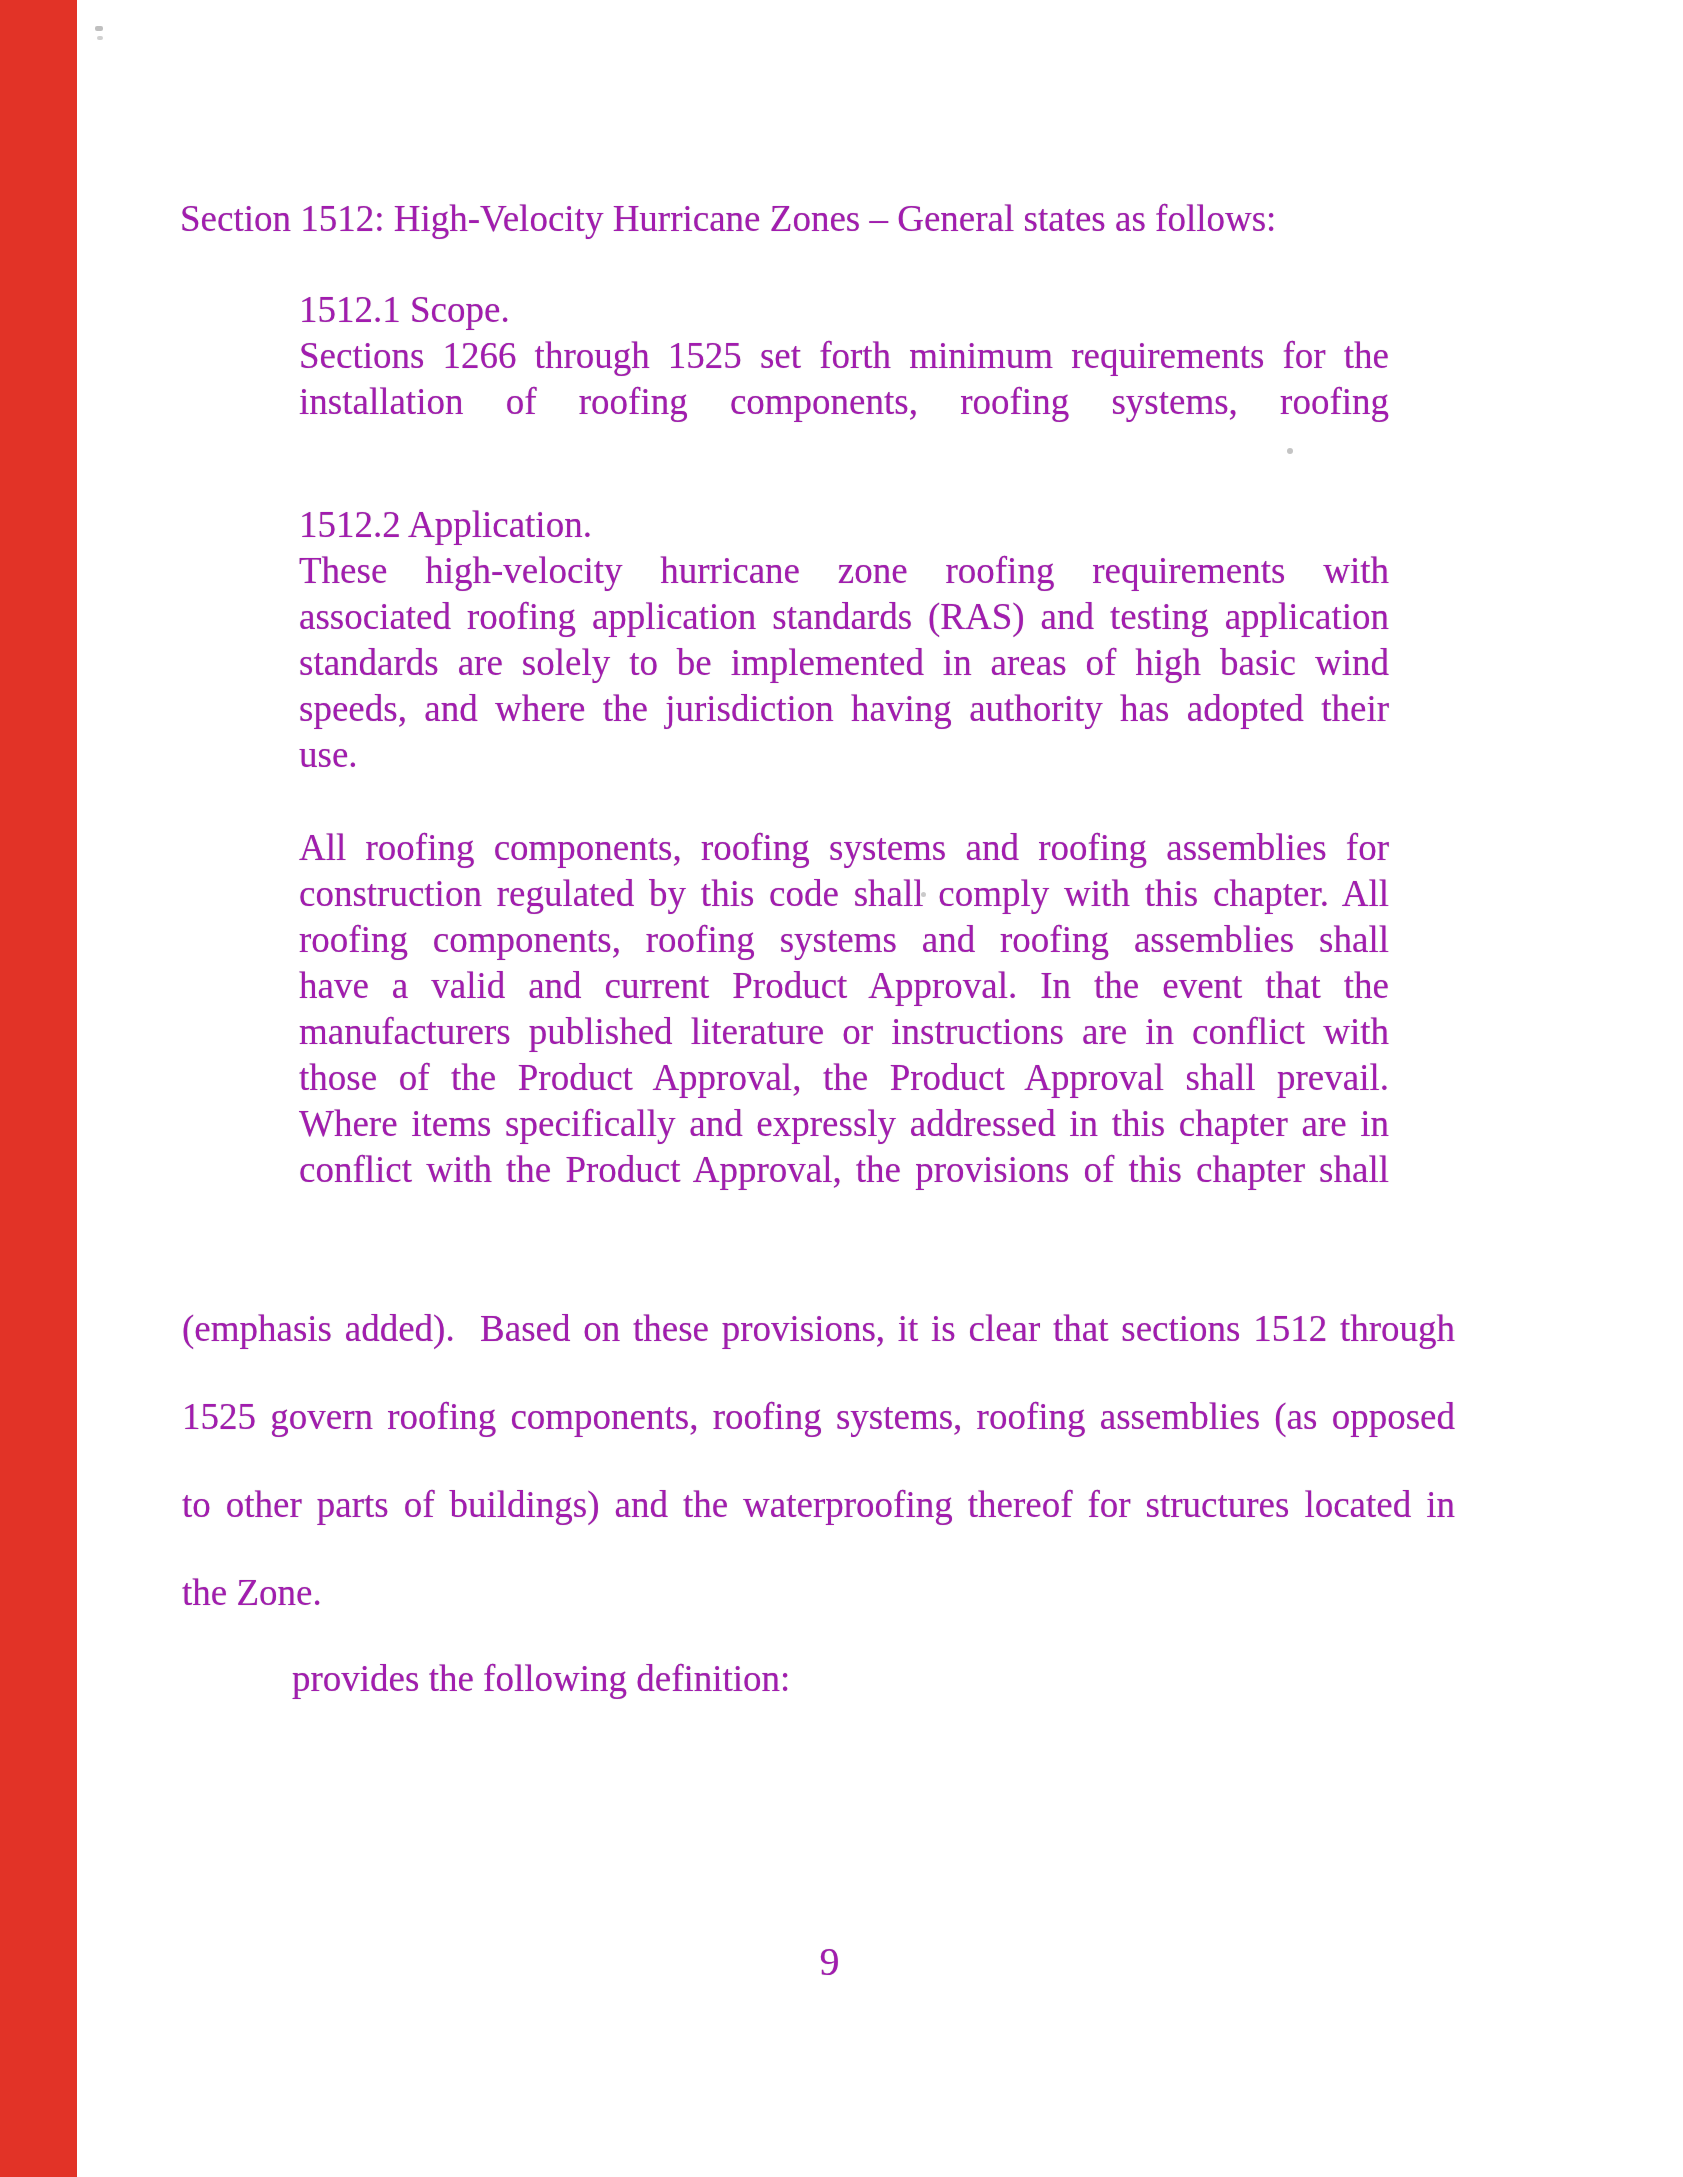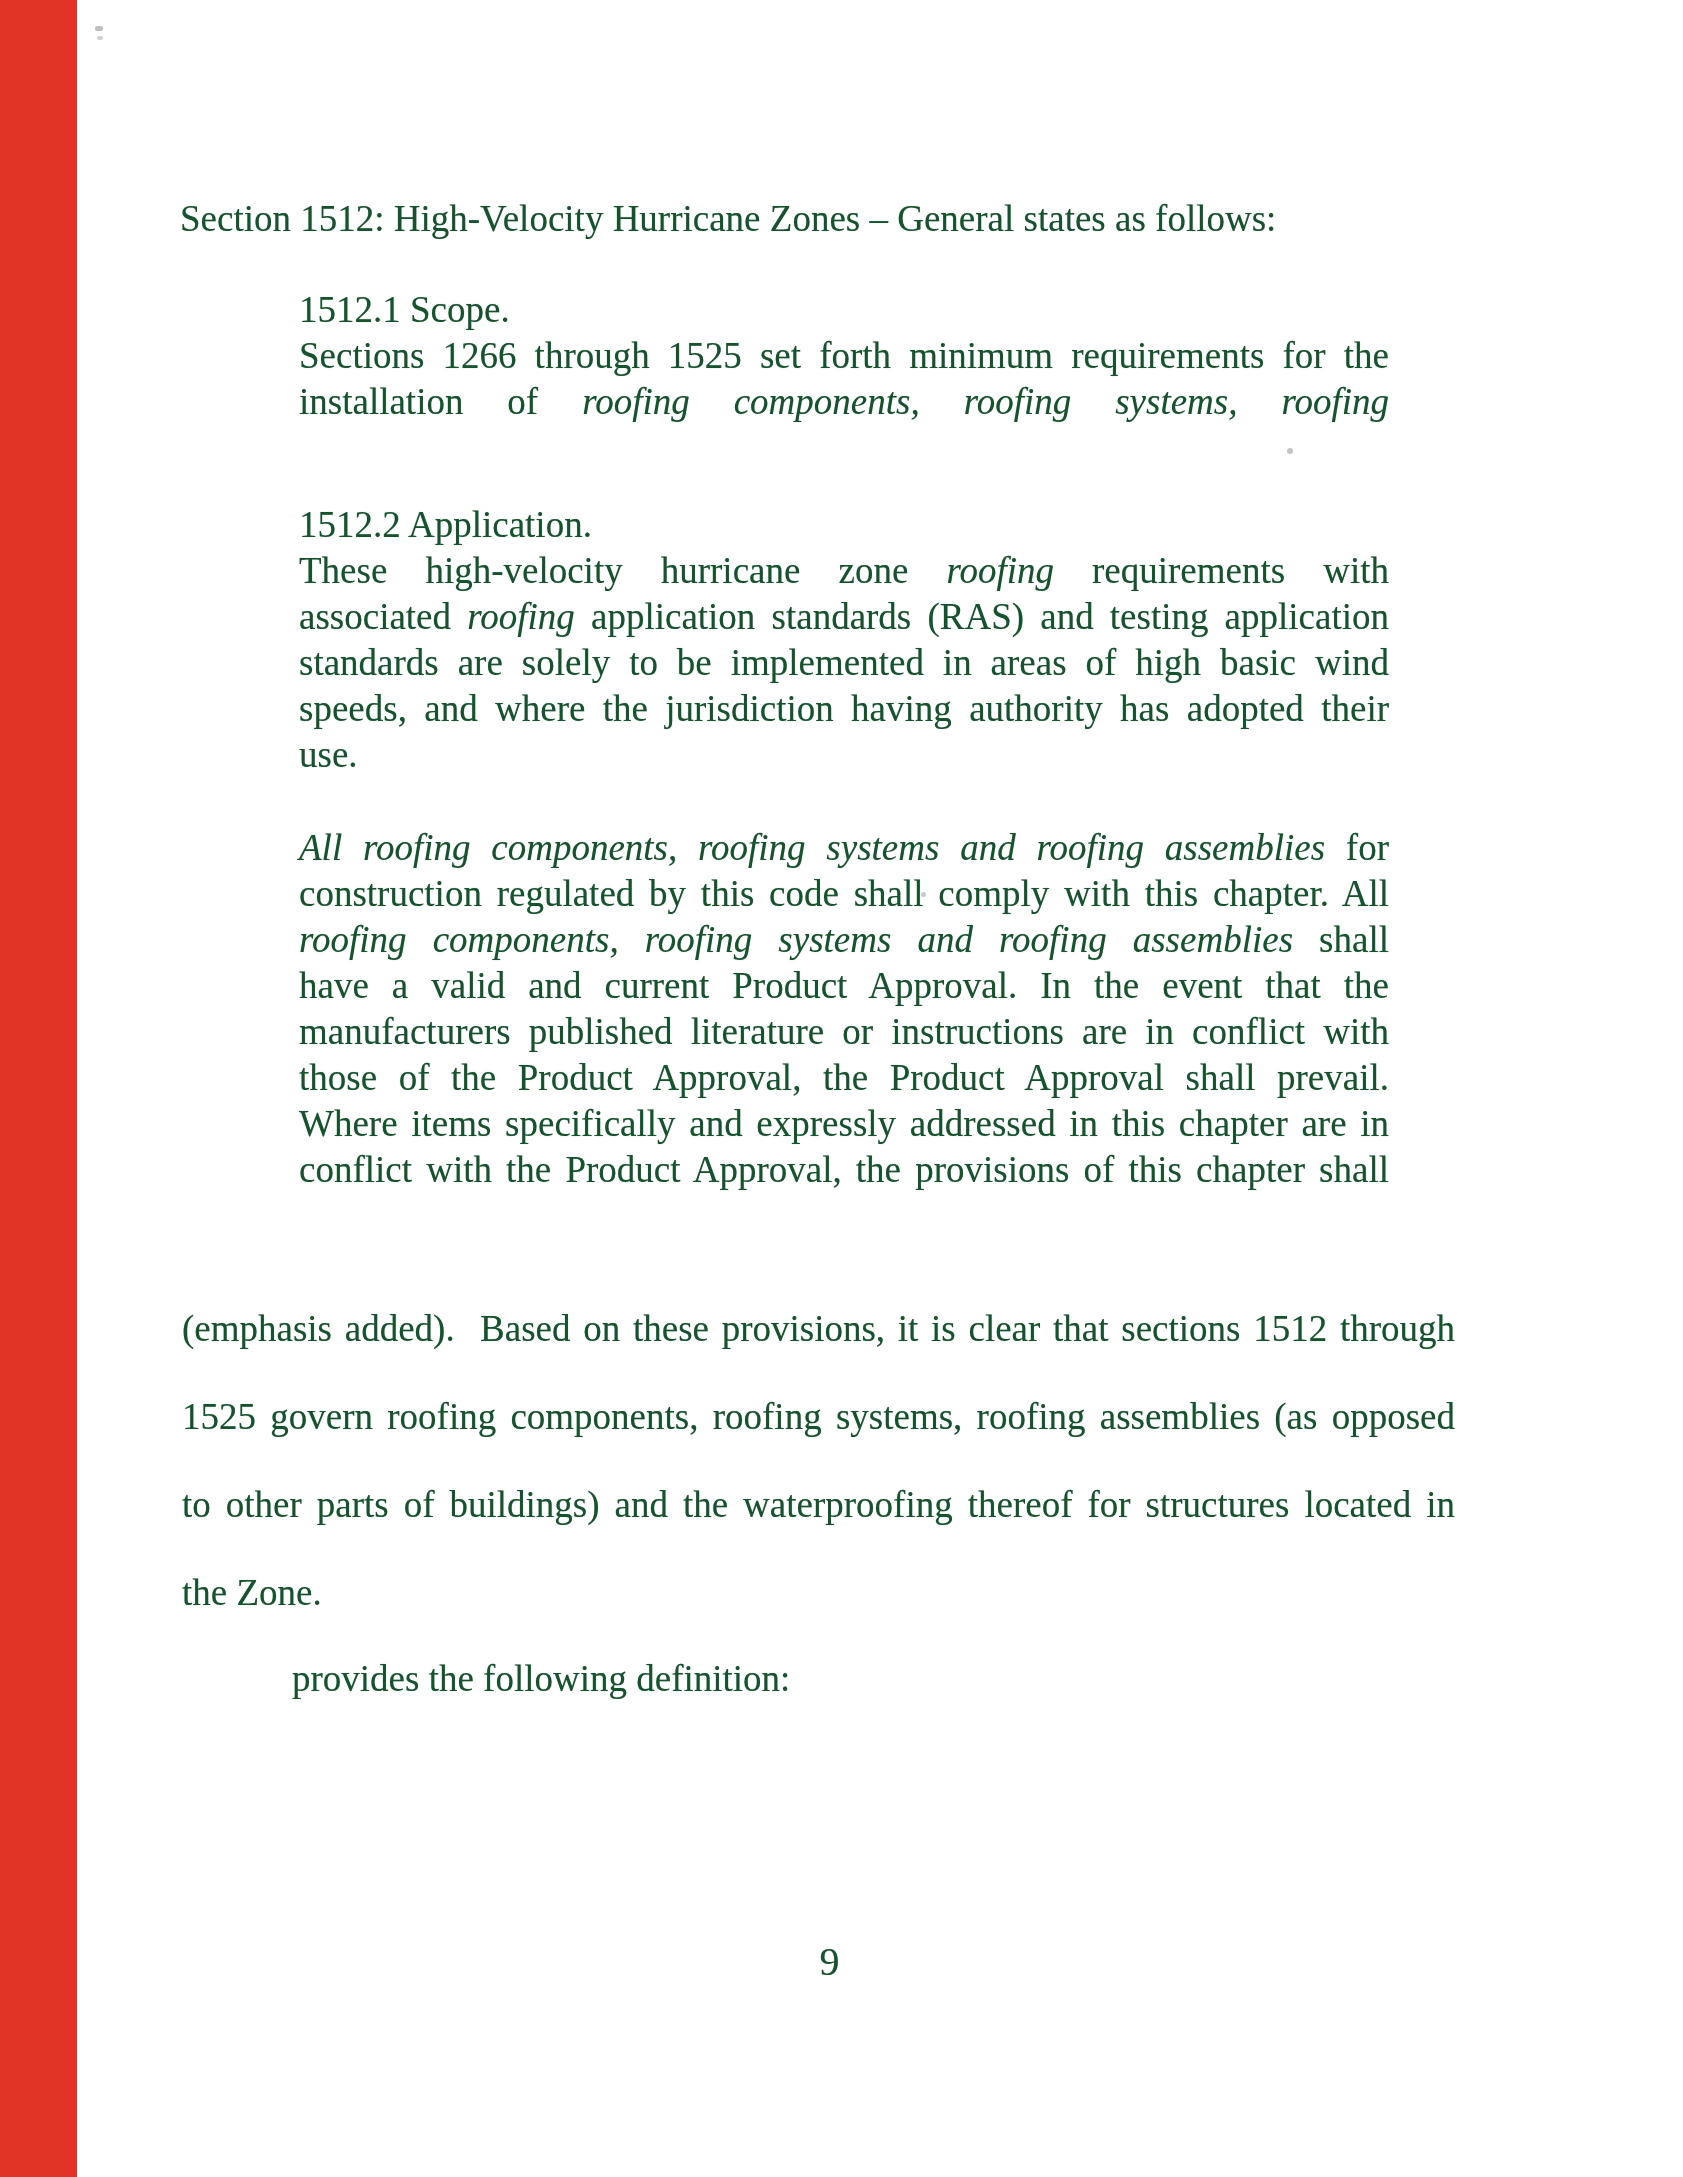--- a/index.html
+++ b/index.html
@@ -2,21 +2,21 @@
 <html><head>
 <meta charset="utf-8">
 <style>
   html,body{margin:0;padding:0;background:#888;}
   .page{
     position:relative;
     width:1683px;height:2177px;
     background:#ffffff;
     overflow:hidden;
     font-family:"Liberation Serif","DejaVu Serif",serif;
-    color:#14532d;
+    color:#a21caf;
   }
   .stripe{
     position:absolute;left:0;top:0;width:77px;height:2177px;
   }
   .heading{
     position:absolute;left:180px;top:194px;width:1277px;
     font-size:37px;line-height:50px;white-space:nowrap;
     text-shadow:0 0 1px rgba(20,20,20,.35);
   }
   .quote{
@@ -30,21 +30,21 @@
   .para{
     position:absolute;left:182px;width:1273px;
     font-size:37px;
     text-shadow:0 0 1px rgba(20,20,20,.35);
   }
   #para-0{top:1285px;line-height:88px;}
   #para-1{top:1639px;line-height:80px;}
   #para-1 .tline:first-child{text-indent:110px;}
   .tline{text-align:left;}
   .tline.just{text-align:justify;text-align-last:justify;}
-  .it{font-style:italic;margin-top:45px;}
+  .it{margin-top:45px;}
   .pageno{
     position:absolute;left:0;top:1937px;width:1659px;
     text-align:center;font-size:40px;line-height:50px;
     text-shadow:0 0 1px rgba(20,20,20,.3);
   }
   .speck{position:absolute;background:#8a8a8a;border-radius:50%;}
   #speck-a{left:95px;top:26px;width:8px;height:5px;opacity:.55;border-radius:2px;}
   #speck-a2{left:97px;top:36px;width:6px;height:4px;opacity:.4;border-radius:2px;}
   #speck-b{left:1287px;top:448px;width:6px;height:6px;opacity:.5;}
   #speck-c{left:921px;top:892px;width:5px;height:5px;opacity:.45;}

